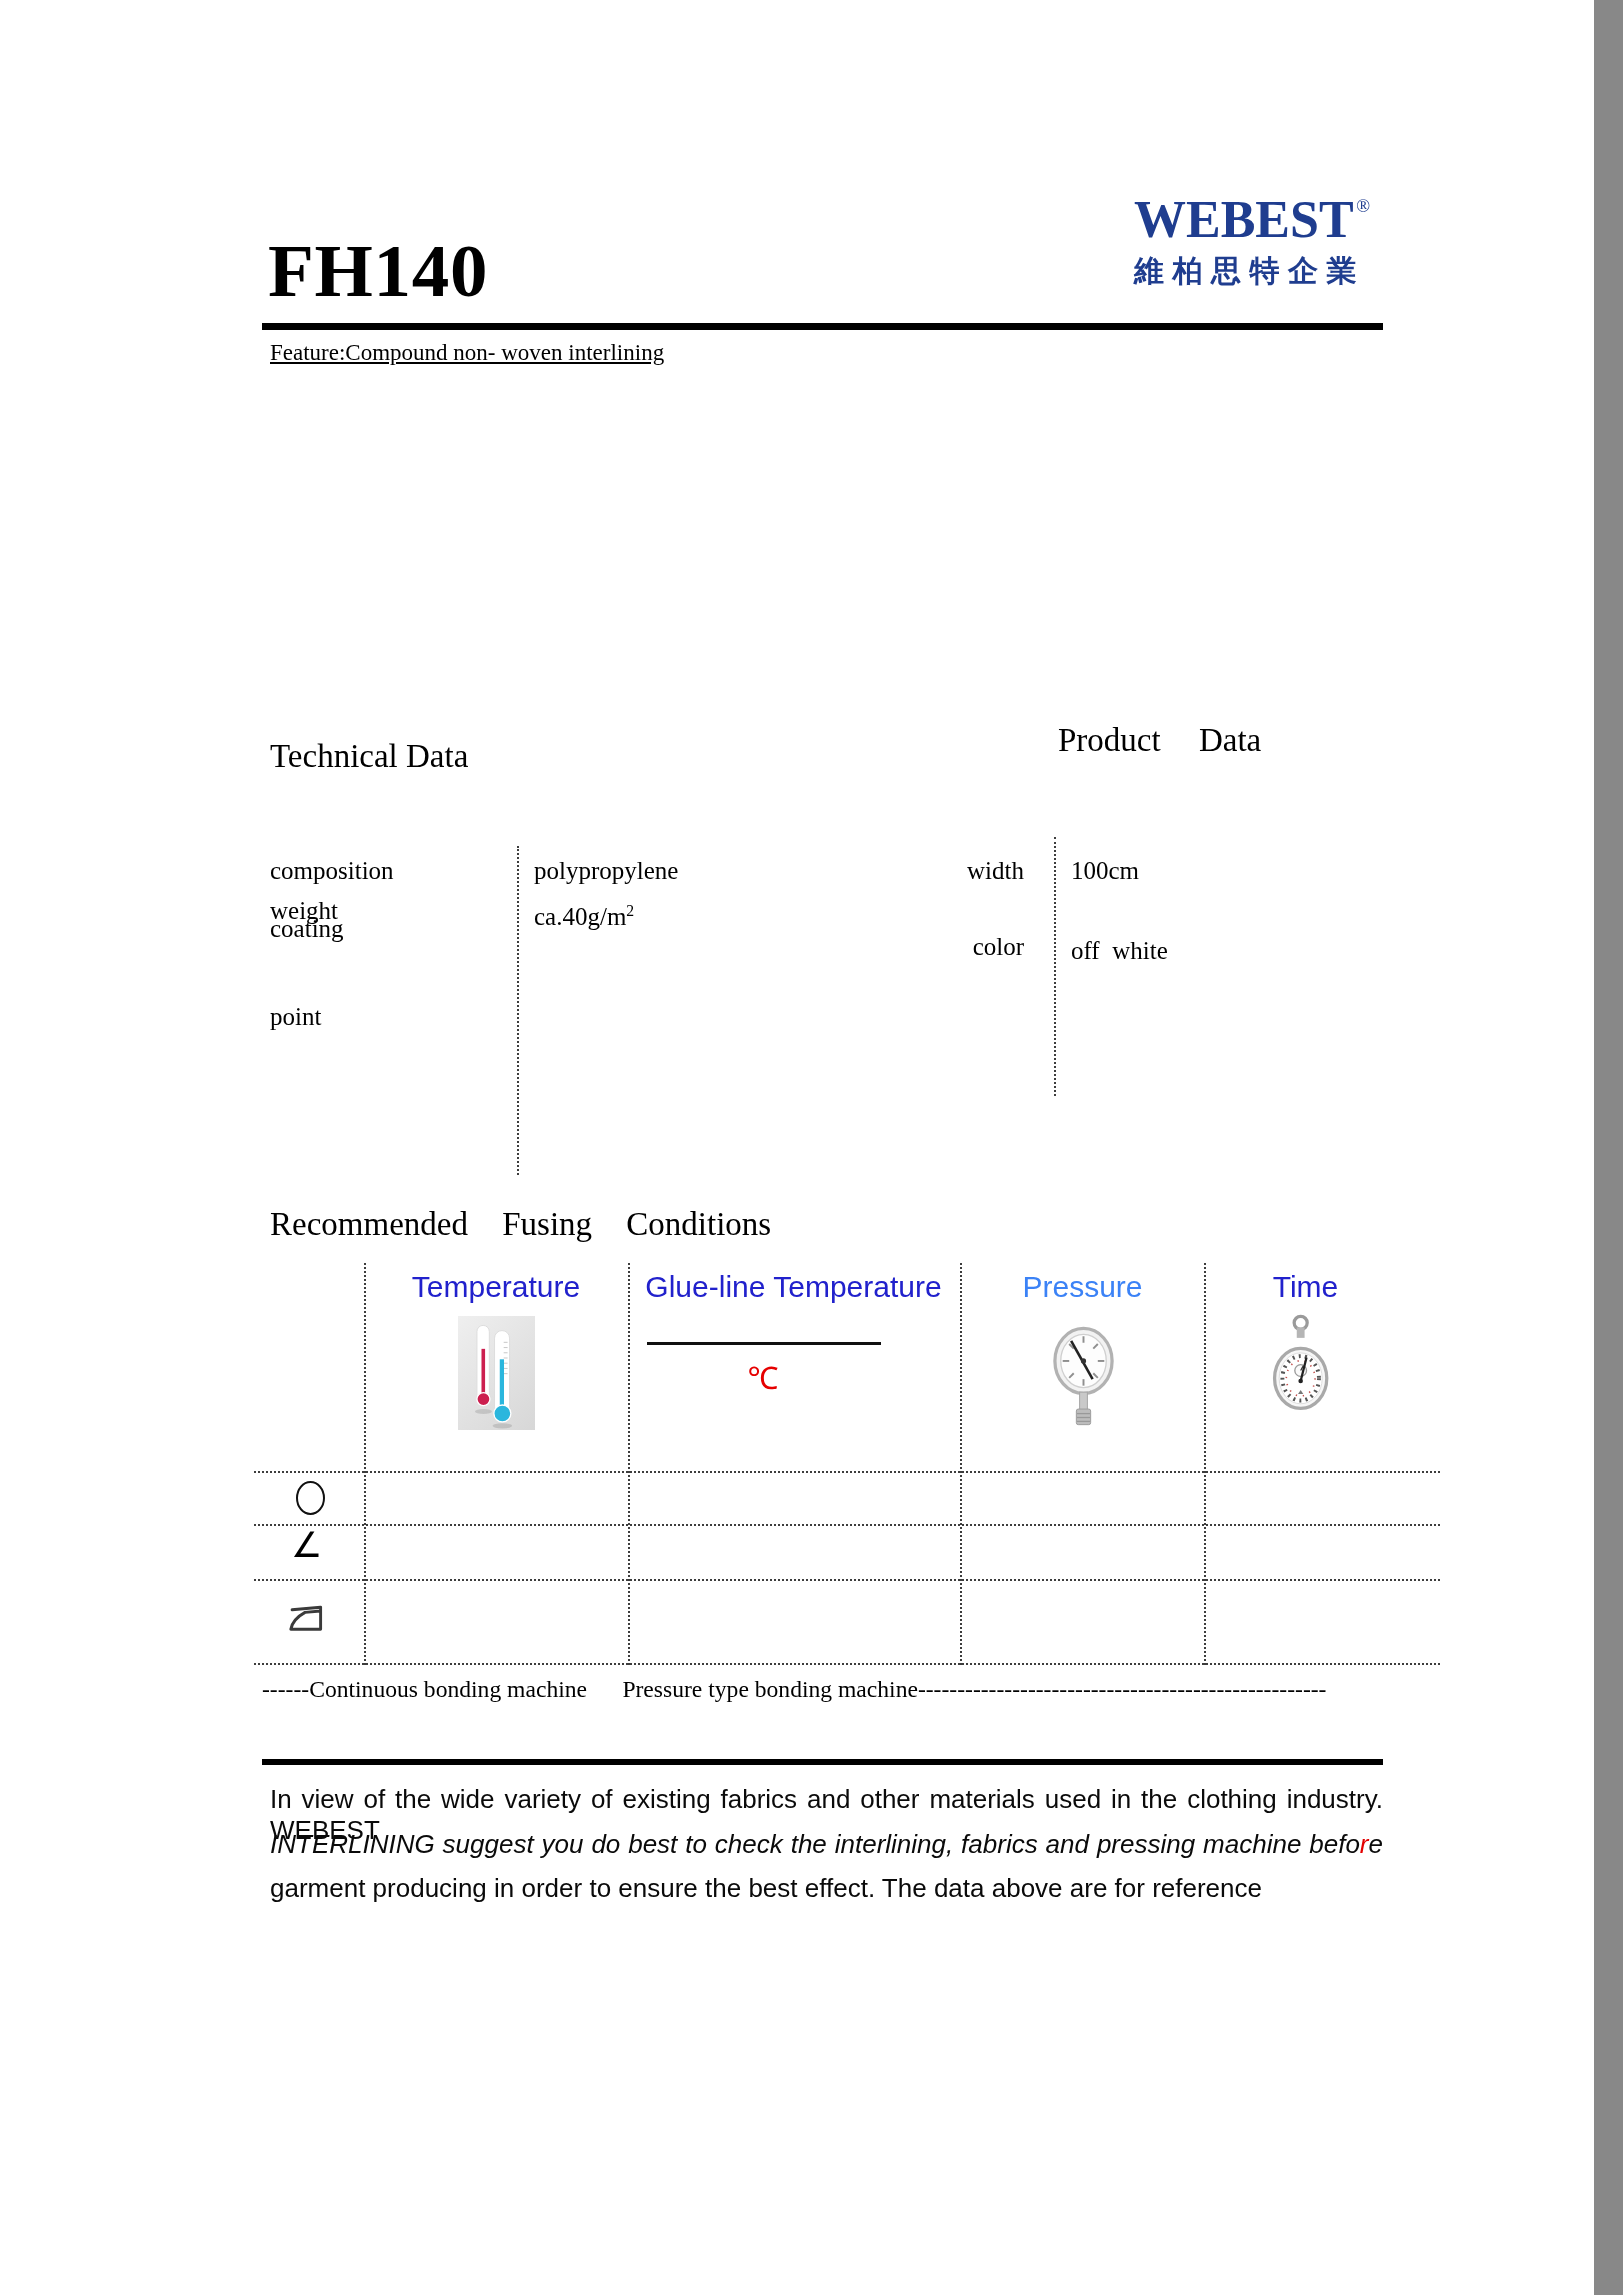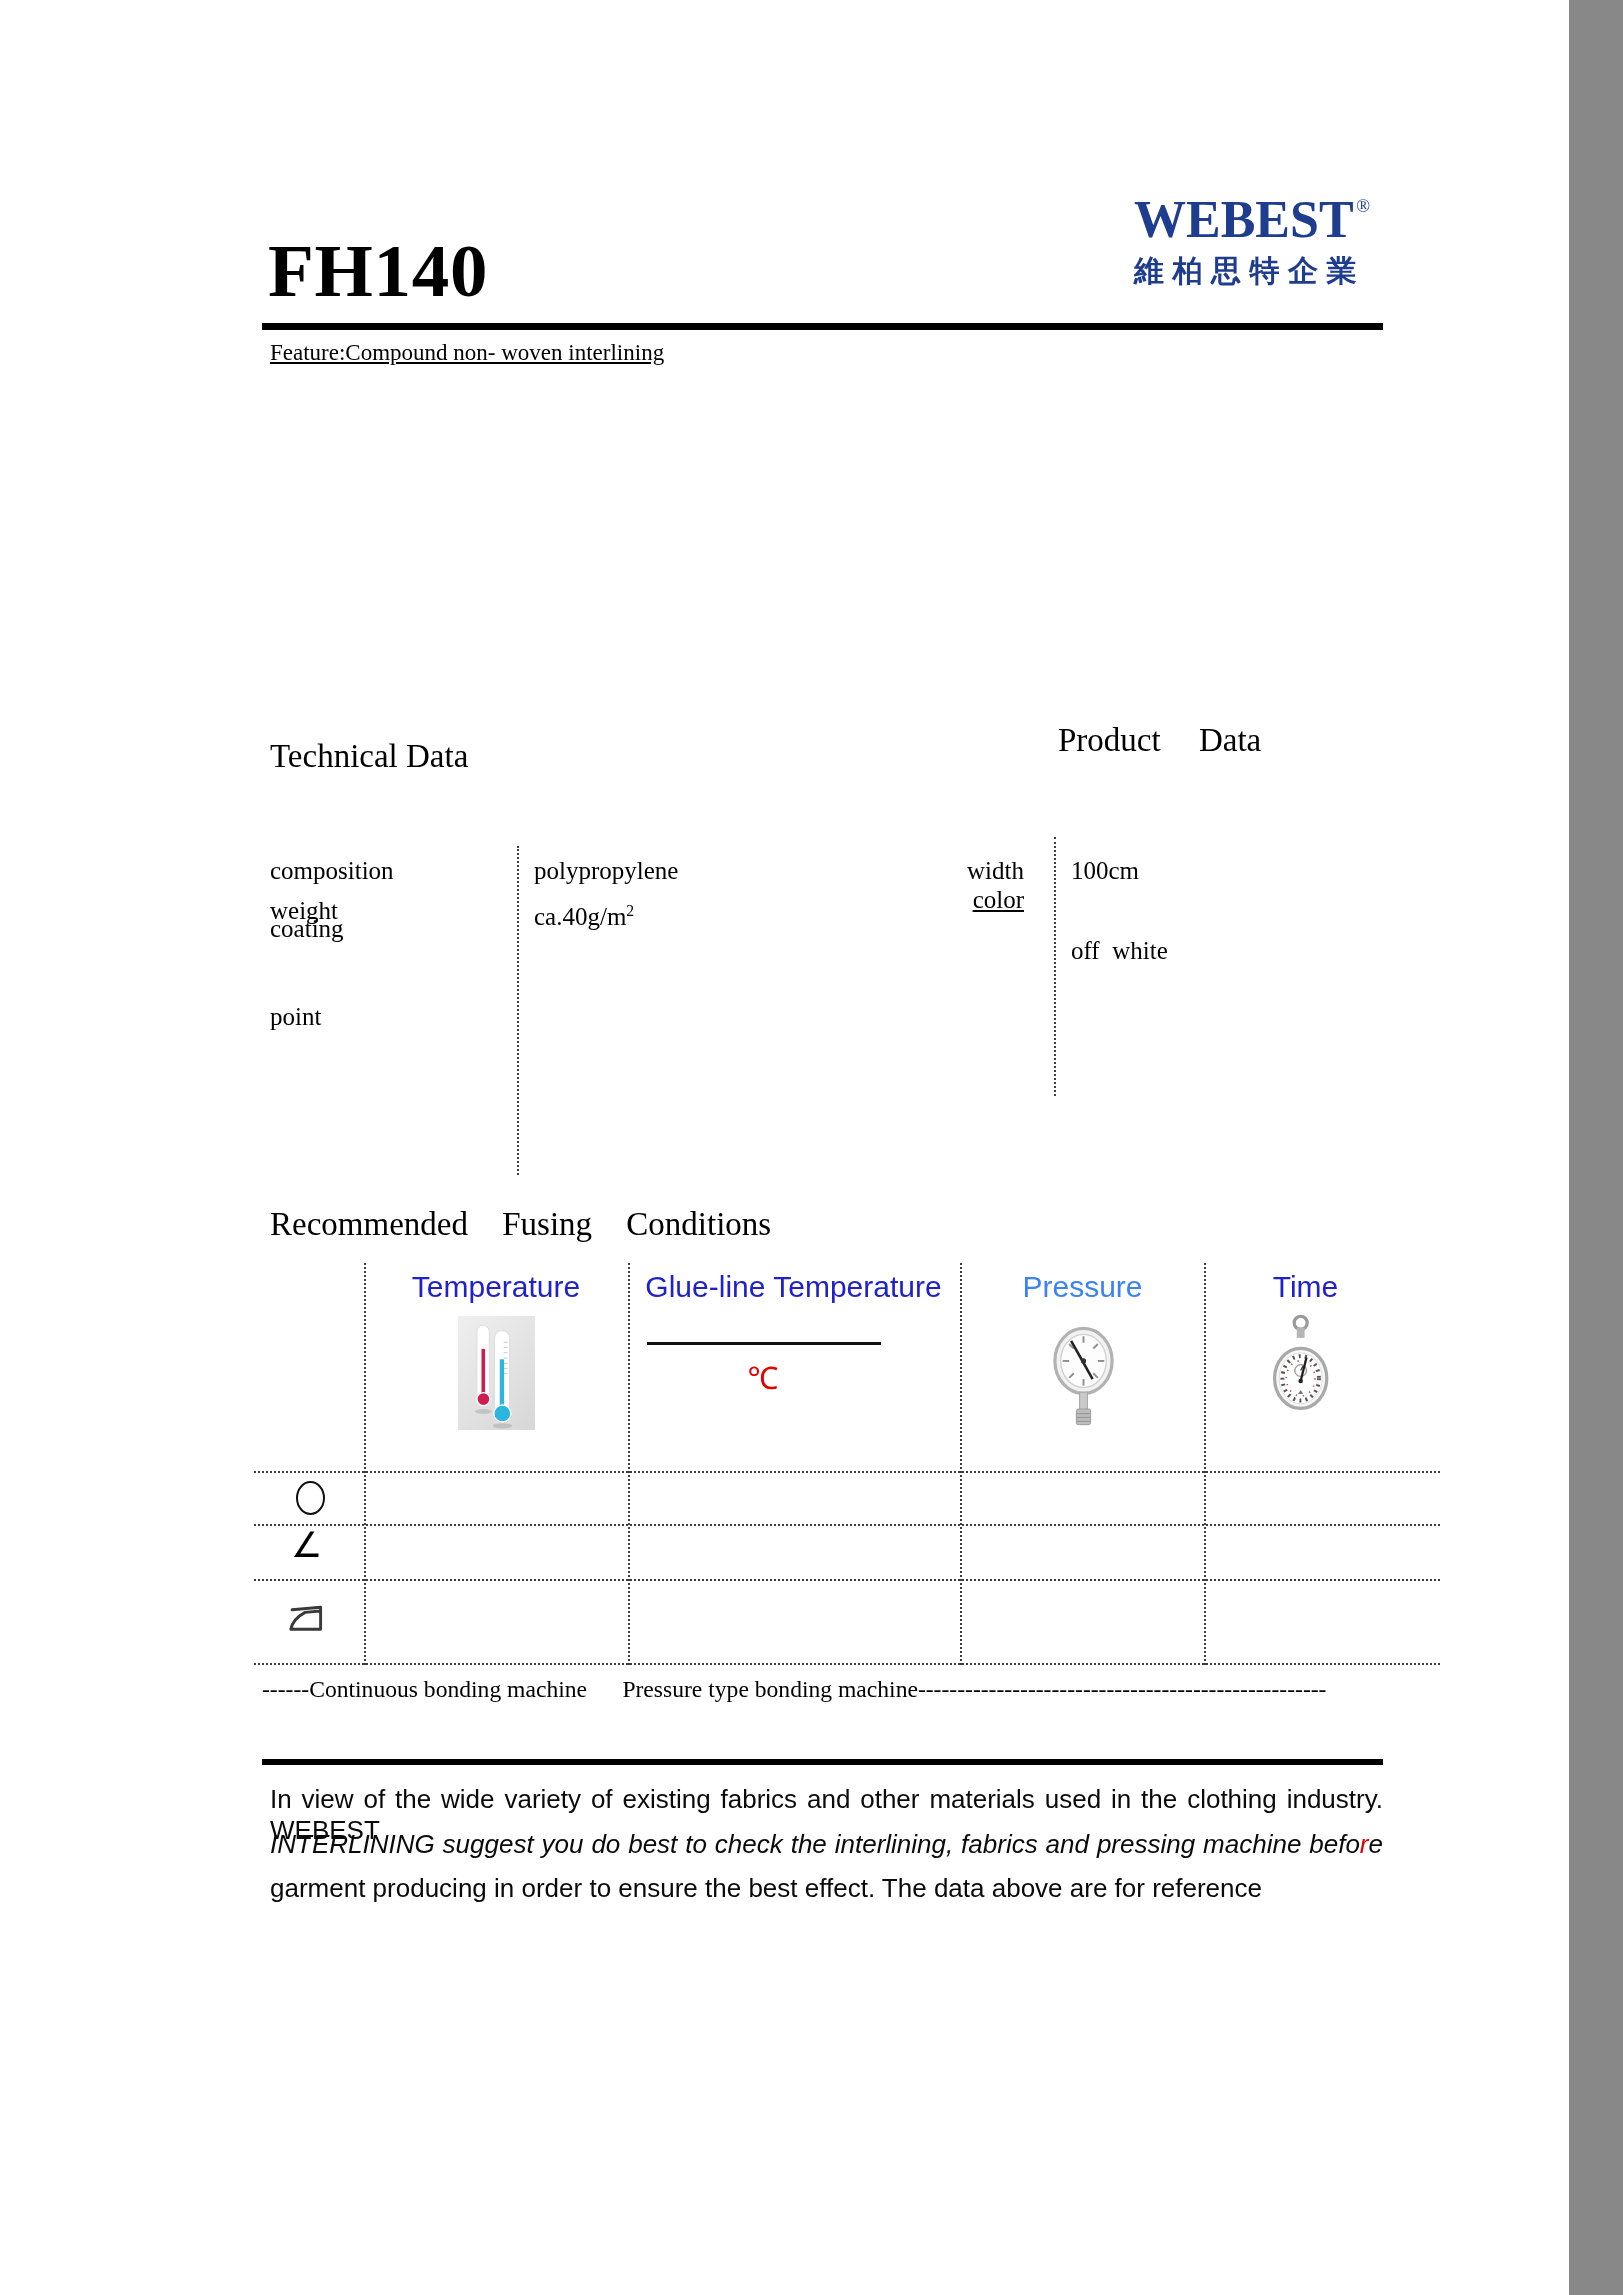--- a/index.html
+++ b/index.html
@@ -1,17 +1,17 @@
 <!DOCTYPE html>
 <html style="font-size:10.5px"><head>
 <meta charset="utf-8">
 <style>
   html,body{margin:0;padding:0;background:#888;}
   .page{position:relative;width:1569px;height:2295px;background:#ffffff;overflow:hidden;
-        font-family:"Liberation Serif", serif;color:#000;}
+        font-family:"Liberation Serif", serif;color:#000;padding-left:25px;}
   .abs{position:absolute;}
 
   
   .fh-title{left:268px;top:233px;font-size:75px;font-weight:bold;line-height:1;letter-spacing:0.7px;}
   .logo{left:1134px;top:194px;width:249px;text-align:left;color:#1f3d8f;}
   .logo-word{font-size:52px;font-weight:bold;line-height:1;letter-spacing:0px;}
   .logo-reg{font-size:18.3px;vertical-align:25px;font-weight:normal;margin-left:2.6px;}
   .logo-cjk{font-size:30px;font-weight:bold;letter-spacing:8.5px;margin-top:5.2px;white-space:nowrap;}
   .rule{background:#000;}
   .rule-top{left:262px;top:323px;width:1121px;height:6.5px;}
@@ -72,21 +72,21 @@
   <div class="abs cell" style="left:270px;top:893px;">weight</div>
   <div class="abs cell" style="left:270px;top:911px;">coating</div>
   <div class="abs cell" style="left:270px;top:999px;">point</div>
 
   <div class="abs vdot t-line"></div>
 
   <div class="abs cell" style="left:534px;top:853px;">polypropylene</div>
   <div class="abs cell" style="left:534px;top:893px;"><span>ca.40g/m</span><sup>2</sup></div>
 
   <div class="abs cell lab-r" style="left:913px;top:853px;">width</div>
-  <div class="abs cell lab-r" style="left:913px;top:882px;text-decoration:underline;">color</div>
+  <div class="abs cell lab-r" style="left:913px;top:929px;">color</div>
 
   <div class="abs vdot p-line"></div>
 
   <div class="abs cell" style="left:1071px;top:853px;">100cm</div>
   <div class="abs cell" style="left:1071px;top:933px;">off  white</div>
 
   <div class="abs h2 fusing-h">Recommended Fusing Conditions</div>
 
   <div class="abs vdash" style="left:364px;"></div>
   <div class="abs vdash" style="left:628px;"></div>

